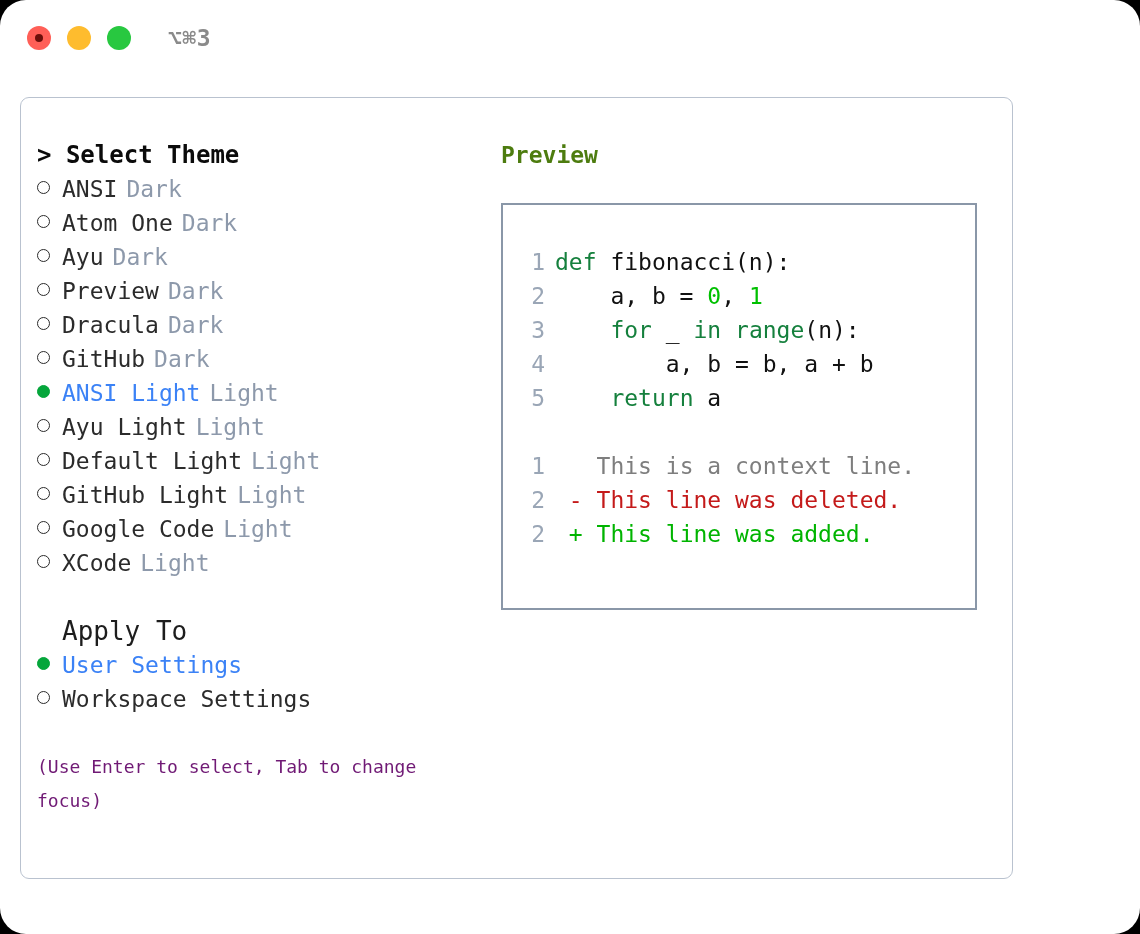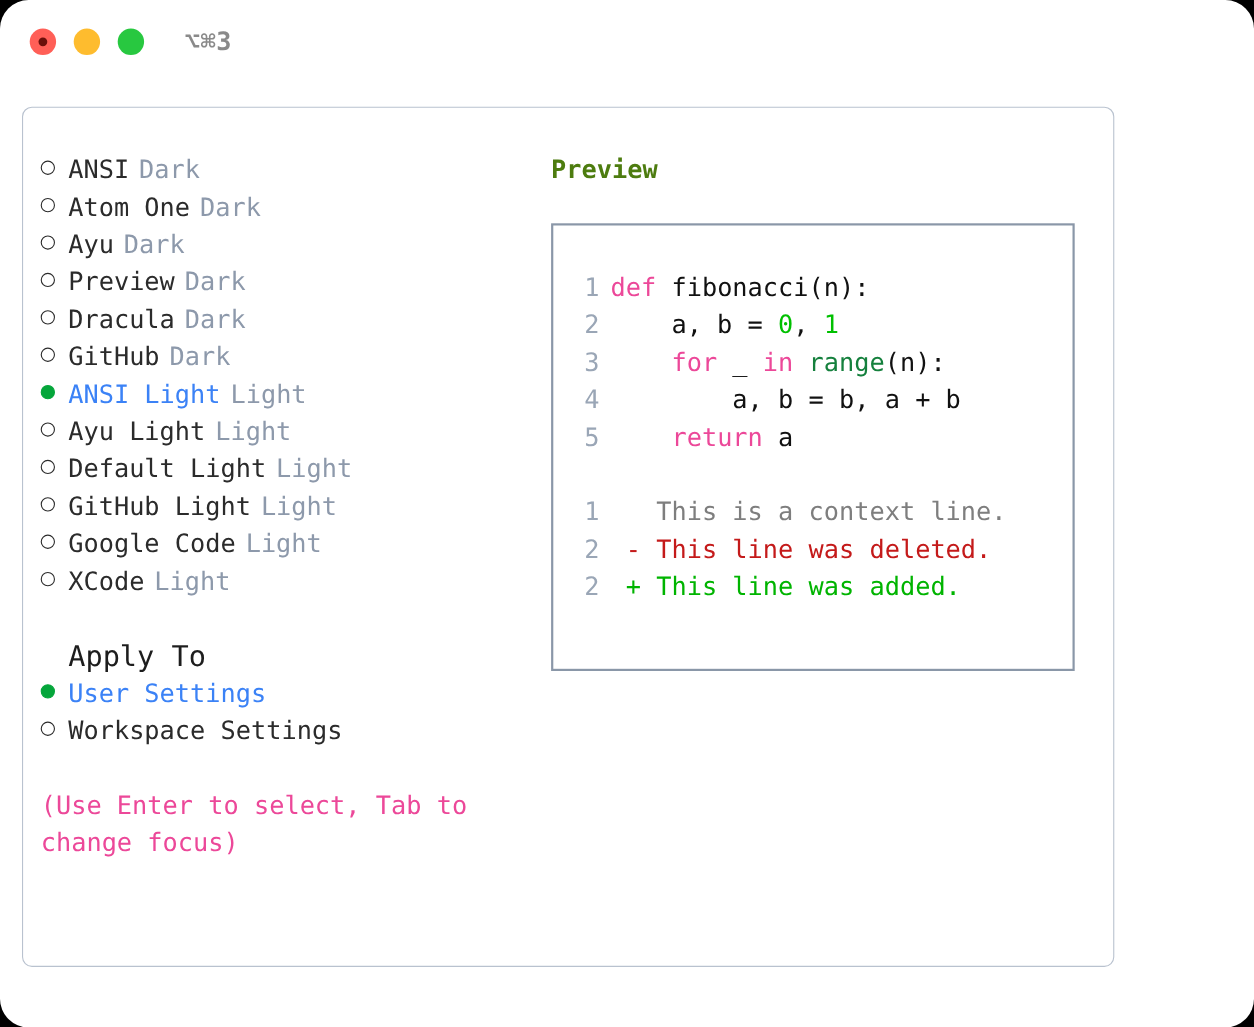--- a/index.html
+++ b/index.html
@@ -139,22 +139,22 @@
   .apply-heading {
     font-size: 26px;
     color: #1d1d1d;
     line-height: 34px;
     padding-left: 25px;
     white-space: pre;
   }
 
   .hint {
     margin-top: 34px;
-    font-size: 23px;
-    color: #ec4899;
+    font-size: 18px;
+    color: #701a75;
     line-height: 34px;
     width: 405px;
     white-space: normal;
   }
 
   
   .right-col {
     position: absolute;
     left: 480px;
     top: 40px;
@@ -185,21 +185,21 @@
     white-space: pre;
   }
   .code-line { display: block; height: 34px; white-space: pre; }
   .gutter {
     color: #9aa6b6;
     display: inline-block;
     width: 26px;
     text-align: right;
     margin-right: 10px;
   }
-  .tok-kw   { color: #ec4899; }
+  .tok-kw   { color: #15803d; }
   .tok-fn   { color: #15803d; }
   .tok-num  { color: #00c000; }
   .tok-txt  { color: #111111; }
 
   .diff-area {
     position: absolute;
     left: 16px;
     top: 244px;
     font-size: 23px;
     line-height: 34px;
@@ -220,20 +220,21 @@
       <span class="dot yellow"></span>
       <span class="dot green"></span>
     </div>
     <div class="shortcut-label">⌥⌘3</div>
   </div>
 
   <div class="content-frame">
     <div class="columns">
 
       <div class="left-col">
+        <div class="section-title">&gt; Select Theme</div>
         <div id="theme-list">
             <div class="opt-row"><span class="bullet"></span><span class="opt-label">ANSI</span><span class="opt-tag">Dark</span></div>
             <div class="opt-row"><span class="bullet"></span><span class="opt-label">Atom One</span><span class="opt-tag">Dark</span></div>
             <div class="opt-row"><span class="bullet"></span><span class="opt-label">Ayu</span><span class="opt-tag">Dark</span></div>
             <div class="opt-row"><span class="bullet"></span><span class="opt-label">Preview</span><span class="opt-tag">Dark</span></div>
             <div class="opt-row"><span class="bullet"></span><span class="opt-label">Dracula</span><span class="opt-tag">Dark</span></div>
             <div class="opt-row"><span class="bullet"></span><span class="opt-label">GitHub</span><span class="opt-tag">Dark</span></div>
             <div class="opt-row selected"><span class="bullet"></span><span class="opt-label">ANSI Light</span><span class="opt-tag">Light</span></div>
             <div class="opt-row"><span class="bullet"></span><span class="opt-label">Ayu Light</span><span class="opt-tag">Light</span></div>
             <div class="opt-row"><span class="bullet"></span><span class="opt-label">Default Light</span><span class="opt-tag">Light</span></div>

